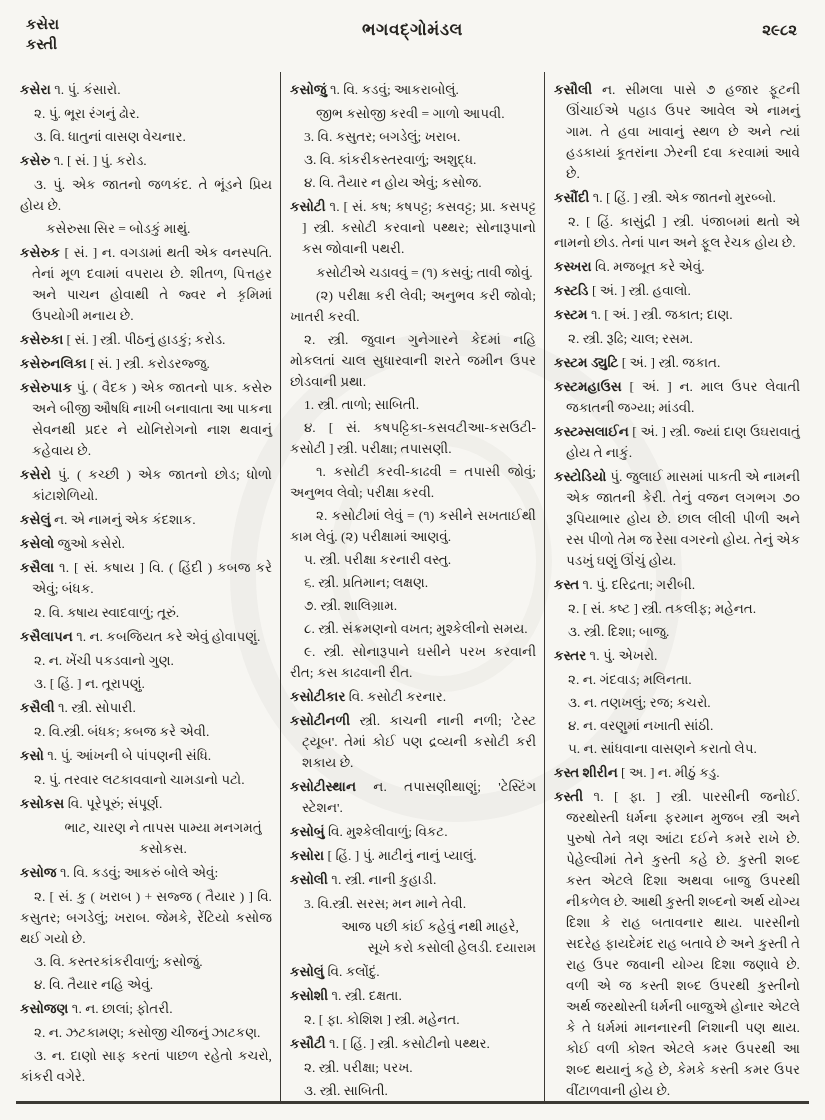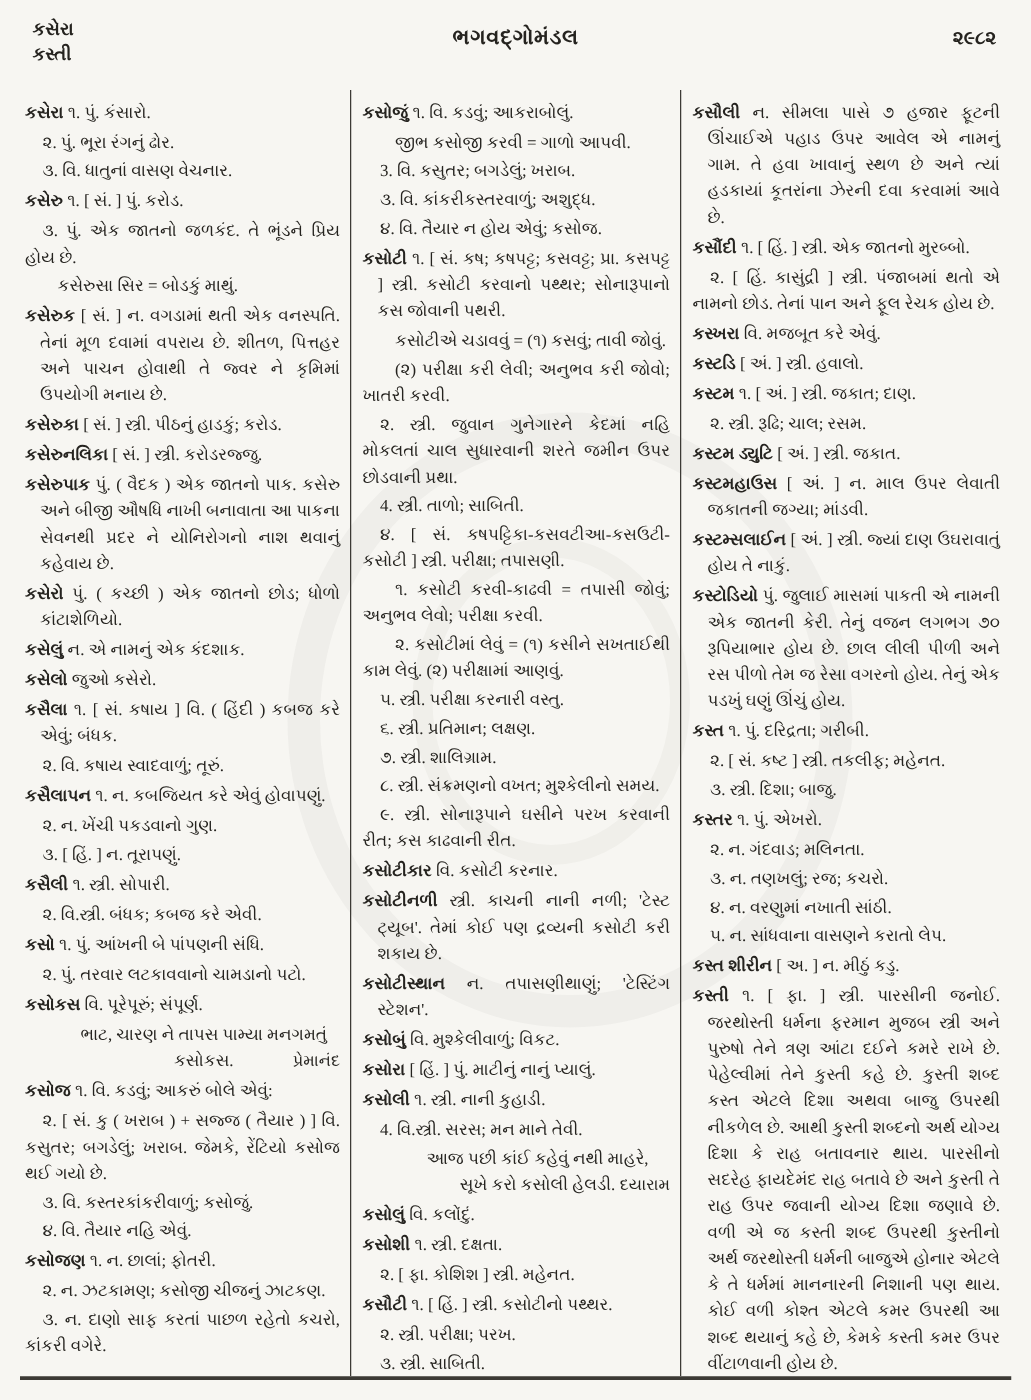--- a/index.html
+++ b/index.html
@@ -119,56 +119,55 @@
         <div class="block entry"><span class="headword">કસૈલાપન </span>૧. ન. કબજિયત કરે એવું હોવાપણું.</div>
         <div class="block sense">૨. ન. ખેંચી પકડવાનો ગુણ.</div>
         <div class="block sense">૩. [ હિં. ] ન. તૂરાપણું.</div>
         <div class="block entry"><span class="headword">કસૈલી </span>૧. સ્ત્રી. સોપારી.</div>
         <div class="block sense">૨. વિ.સ્ત્રી. બંધક; કબજ કરે એવી.</div>
         <div class="block entry"><span class="headword">કસો </span>૧. પું. આંખની બે પાંપણની સંધિ.</div>
         <div class="block sense">૨. પું. તરવાર લટકાવવાનો ચામડાનો પટો.</div>
         <div class="block entry"><span class="headword">કસોકસ </span>વિ. પૂરેપૂરું; સંપૂર્ણ.</div>
         <div class="block quote">
           <div class="quote-line">ભાટ, ચારણ ને તાપસ પામ્યા મનગમતું કસોકસ.</div>
-          <div class="quote-author">પ્રેમાનંદ</div>
         </div>
         <div class="block entry"><span class="headword">કસોજ </span>૧. વિ. કડવું; આકરું બોલે એવું:</div>
         <div class="block sense">૨. [ સં. કુ ( ખરાબ ) + સજ્જ ( તૈયાર ) ] વિ. કસુતર; બગડેલું; ખરાબ. જેમકે, રેંટિયો કસોજ થઈ ગયો છે.</div>
         <div class="block sense">૩. વિ. કસ્તરકાંકરીવાળું; કસોજું.</div>
         <div class="block sense">૪. વિ. તૈયાર નહિ એવું.</div>
         <div class="block entry"><span class="headword">કસોજણ </span>૧. ન. છાલાં; ફોતરી.</div>
         <div class="block sense">૨. ન. ઝટકામણ; કસોજી ચીજનું ઝાટકણ.</div>
         <div class="block sense">૩. ન. દાણો સાફ કરતાં પાછળ રહેતો કચરો, કાંકરી વગેરે.</div>
       </div>
     <div class="column">
         <div class="block entry"><span class="headword">કસોજું </span>૧. વિ. કડવું; આકરાબોલું.</div>
         <div class="block idiom">જીભ કસોજી કરવી = ગાળો આપવી.</div>
         <div class="block sense">3. વિ. કસુતર; બગડેલું; ખરાબ.</div>
         <div class="block sense">૩. વિ. કાંકરીકસ્તરવાળું; અશુદ્ધ.</div>
         <div class="block sense">૪. વિ. તૈયાર ન હોય એવું; કસોજ.</div>
         <div class="block entry"><span class="headword">કસોટી </span>૧. [ સં. કષ; કષપટ્ટ; કસવટ્ટ; પ્રા. કસપટ્ટ ] સ્ત્રી. કસોટી કરવાનો પથ્થર; સોનારૂપાનો કસ જોવાની પથરી.</div>
         <div class="block idiom">કસોટીએ ચડાવવું = (૧) કસવું; તાવી જોવું.</div>
         <div class="block idiom">(૨) પરીક્ષા કરી લેવી; અનુભવ કરી જોવો; ખાતરી કરવી.</div>
         <div class="block sense">૨. સ્ત્રી. જુવાન ગુનેગારને કેદમાં નહિ મોકલતાં ચાલ સુધારવાની શરતે જમીન ઉપર છોડવાની પ્રથા.</div>
-        <div class="block sense">4. સ્ત્રી. તાળો; સાબિતી.</div>
+        <div class="block sense">1. સ્ત્રી. તાળો; સાબિતી.</div>
         <div class="block sense">૪. [ સં. કષપટ્ટિકા-કસવટીઆ-કસઉટી-કસોટી ] સ્ત્રી. પરીક્ષા; તપાસણી.</div>
         <div class="block idiom">૧. કસોટી કરવી-કાઢવી = તપાસી જોવું; અનુભવ લેવો; પરીક્ષા કરવી.</div>
         <div class="block idiom">૨. કસોટીમાં લેવું = (૧) કસીને સખતાઈથી કામ લેવું. (૨) પરીક્ષામાં આણવું.</div>
         <div class="block sense">૫. સ્ત્રી. પરીક્ષા કરનારી વસ્તુ.</div>
         <div class="block sense">૬. સ્ત્રી. પ્રતિમાન; લક્ષણ.</div>
         <div class="block sense">૭. સ્ત્રી. શાલિગ્રામ.</div>
         <div class="block sense">૮. સ્ત્રી. સંક્રમણનો વખત; મુશ્કેલીનો સમય.</div>
         <div class="block sense">૯. સ્ત્રી. સોનારૂપાને ઘસીને પરખ કરવાની રીત; કસ કાઢવાની રીત.</div>
         <div class="block entry"><span class="headword">કસોટીકાર </span>વિ. કસોટી કરનાર.</div>
         <div class="block entry"><span class="headword">કસોટીનળી </span>સ્ત્રી. કાચની નાની નળી; 'ટેસ્ટ ટ્યૂબ'. તેમાં કોઈ પણ દ્રવ્યની કસોટી કરી શકાય છે.</div>
         <div class="block entry"><span class="headword">કસોટીસ્થાન </span>ન. તપાસણીથાણું; 'ટેસ્ટિંગ સ્ટેશન'.</div>
         <div class="block entry"><span class="headword">કસોબું </span>વિ. મુશ્કેલીવાળું; વિકટ.</div>
         <div class="block entry"><span class="headword">કસોરા </span>[ હિં. ] પું. માટીનું નાનું પ્યાલું.</div>
         <div class="block entry"><span class="headword">કસોલી </span>૧. સ્ત્રી. નાની કુહાડી.</div>
-        <div class="block sense">4. વિ.સ્ત્રી. સરસ; મન માને તેવી.</div>
+        <div class="block sense">3. વિ.સ્ત્રી. સરસ; મન માને તેવી.</div>
         <div class="block quote">
           <div class="quote-line">આજ પછી કાંઈ કહેવું નથી માહરે,</div>
           <div class="quote-line">સૂખે કરો કસોલી હેલડી.</div>
           <div class="quote-author">દયારામ</div>
         </div>
         <div class="block entry"><span class="headword">કસોલું </span>વિ. કલોંદું.</div>
         <div class="block entry"><span class="headword">કસોશી </span>૧. સ્ત્રી. દક્ષતા.</div>
         <div class="block sense">૨. [ ફા. કોશિશ ] સ્ત્રી. મહેનત.</div>
         <div class="block entry"><span class="headword">કસૌટી </span>૧. [ હિં. ] સ્ત્રી. કસોટીનો પથ્થર.</div>
         <div class="block sense">૨. સ્ત્રી. પરીક્ષા; પરખ.</div>

